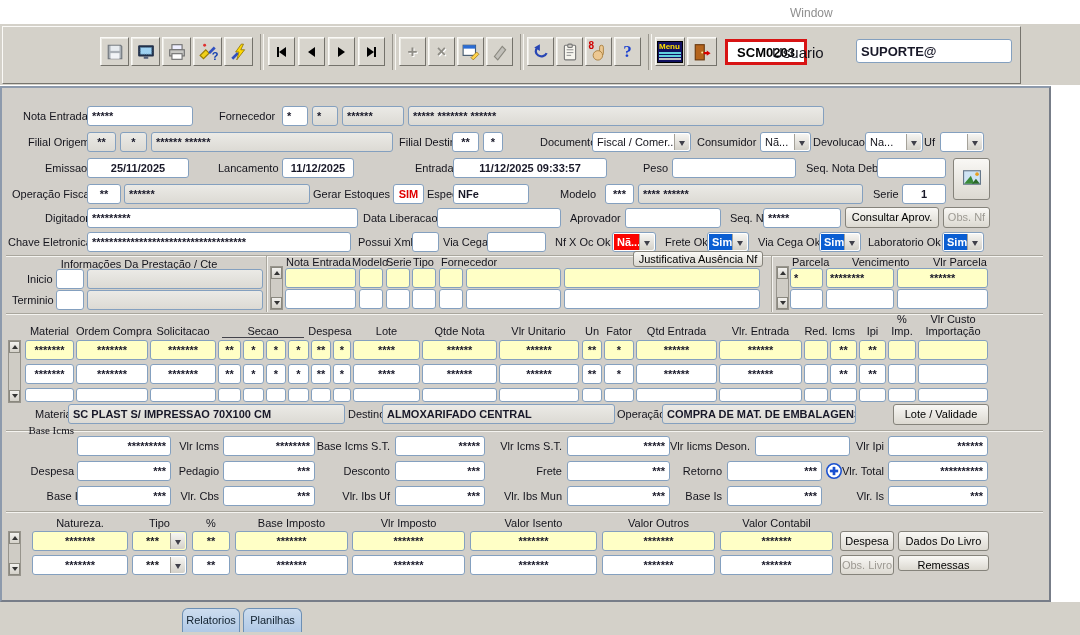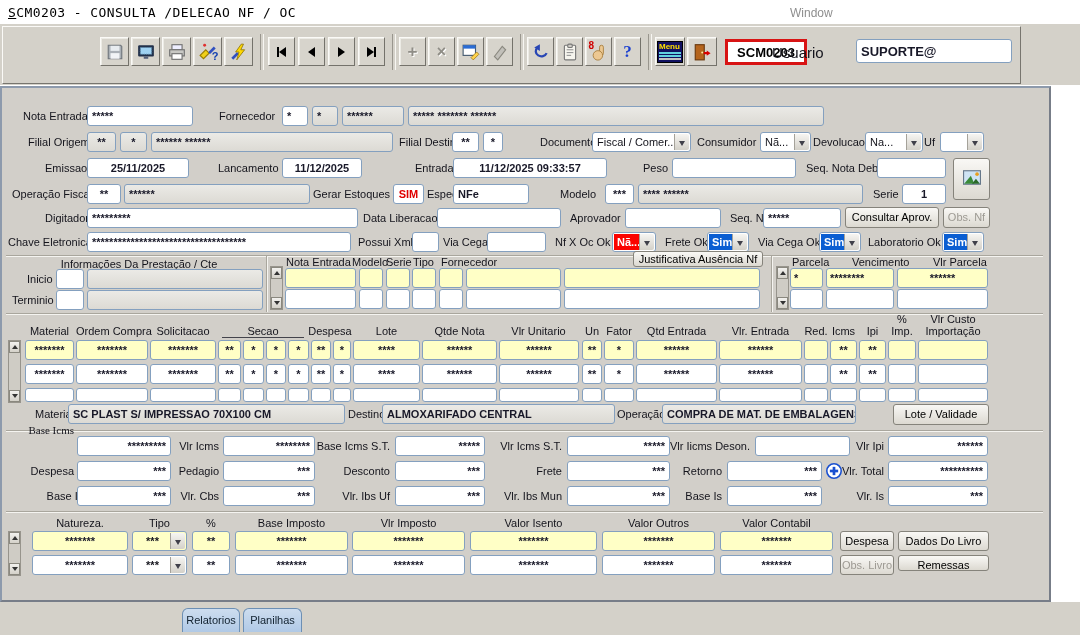--- a/index.html
+++ b/index.html
@@ -45,21 +45,20 @@
   .tab.on{background:linear-gradient(#a3c2e2,#7fa9d5);}
   .title-txt{position:absolute;left:8px;top:5px;font-family:"DejaVu Sans Mono",monospace;font-size:13px;color:#000;letter-spacing:.4px;}
   svg{display:block;}
 </style>
 </head>
 <body>
 
 <div id="screen">
 
   <div class="abs" style="left:0;top:0;width:1080px;height:24px;background:#fff;">
-    <span class="title-txt"><u>S</u><span>CM0203 - CONSULTA /DELECAO NF / OC</span></span>
     <span class="abs" style="left:790px;top:6px;font-size:12px;color:#8e8e8e;">Window</span>
   </div>
 
   <div class="abs" style="left:0;top:24px;width:1080px;height:61px;background:#d4d1c9;">
     <div class="abs" style="left:2px;top:2px;width:1017px;height:56px;border:1px solid;border-color:#fbfaf7 #77756e #77756e #fbfaf7;background:#d4d1c9;"></div>
   </div>
 
   <div class="tbn bd" style="left:100px;">
       <span>
         <svg width="18" height="18" viewBox="0 0 16 16">
@@ -257,21 +256,21 @@
   <div class="f dd" style="left:940px;top:132px;width:44px;">
       <span class="ddv"></span>
       <span class="dda">
         <i></i>
       </span>
     </div>
 
   <span class="lb" style="left:45px;top:162px;">Emissao</span>
   <div class="f ct" style="left:87px;top:158px;width:102px;">25/11/2025</div>
   <span class="lb" style="left:218px;top:162px;">Lancamento</span>
-  <div class="f ct" style="left:282px;top:158px;width:80px;">11/12/2025</div>
+  <div class="f ct" style="left:282px;top:158px;width:72px;">11/12/2025</div>
   <span class="lb" style="left:415px;top:162px;">Entrada</span>
   <div class="f ct" style="left:453px;top:158px;width:154px;">11/12/2025 09:33:57</div>
   <span class="lb" style="left:643px;top:162px;">Peso</span>
   <div class="f" style="left:672px;top:158px;width:124px;"></div>
   <span class="lb" style="left:806px;top:162px;">Seq. Nota Deb.</span>
   <div class="f" style="left:877px;top:158px;width:69px;"></div>
   <div class="b" style="left:953px;top:158px;width:37px;height:42px;padding-top:11px;"><span style="display:inline-block;"><svg width="18" height="15" viewBox="0 0 16 13">
           <rect x="0.5" y="0.5" width="15" height="12" fill="#cfe4f4" stroke="#66788a"></rect>
           <polygon points="1,12 7,5 10,12" fill="#3a8a3a"></polygon>
           <polygon points="8,12 11.5,7.5 15,12" fill="#2a6a2a"></polygon>

